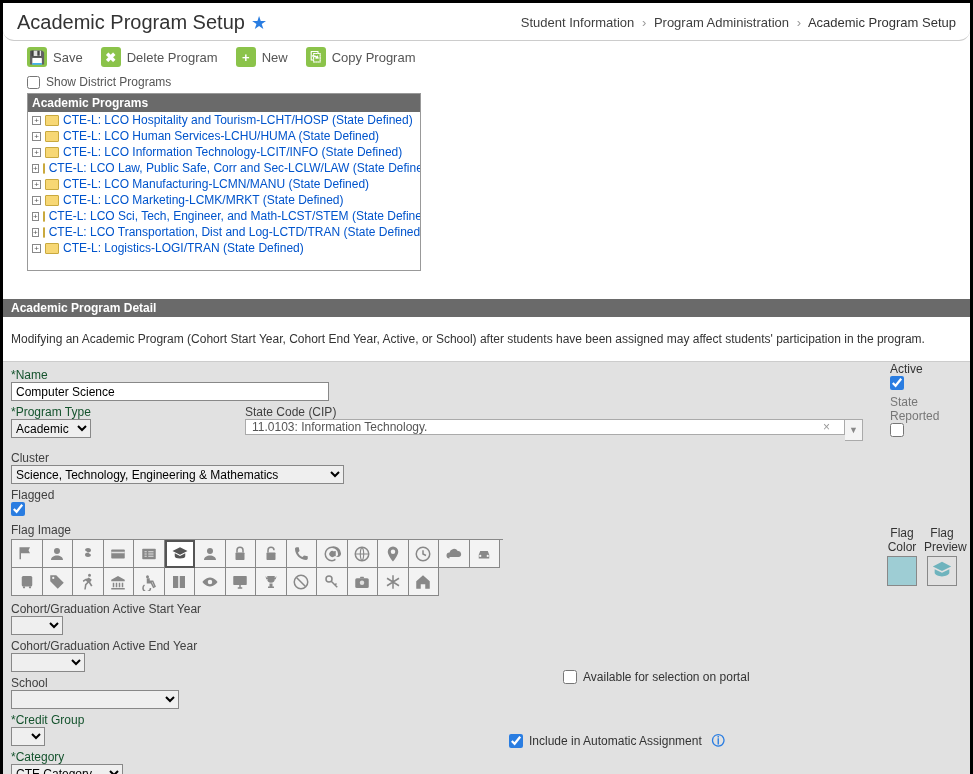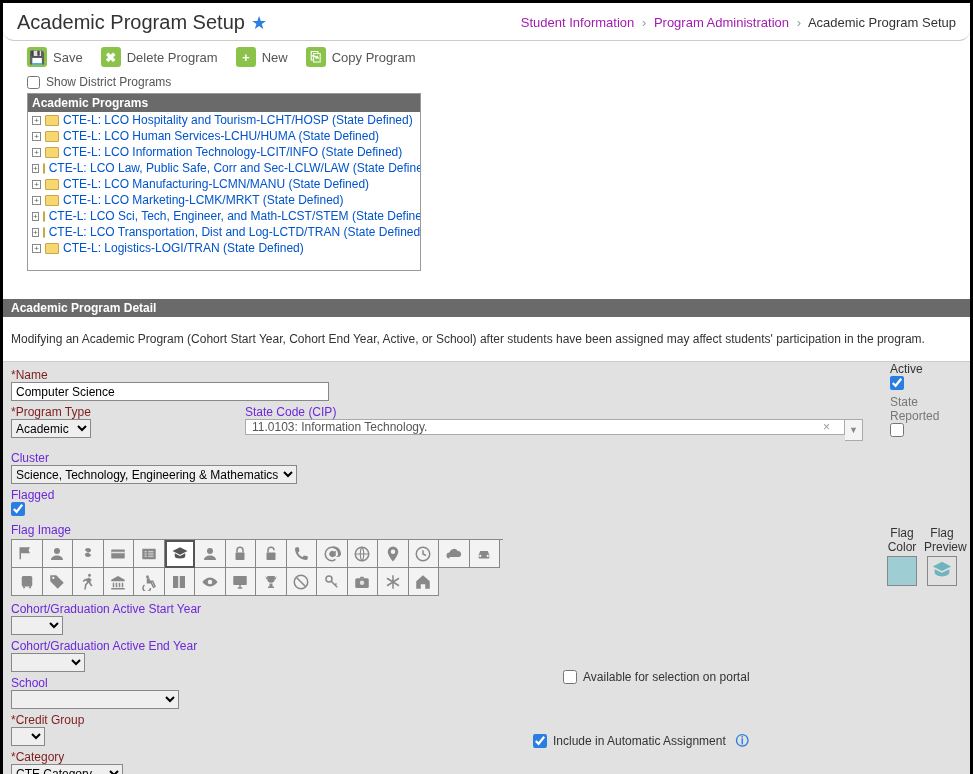--- a/index.html
+++ b/index.html
@@ -1,21 +1,21 @@
 <!DOCTYPE html>
 <html><head>
   <meta charset="utf-8">
   <style>
     * { box-sizing: border-box; margin: 0; padding: 0; font-family: Arial, Helvetica, sans-serif; }
     body { background: #fff; font-size: 12px; color: #333; width: 973px; border: 3px solid #000; }
     .header { display: flex; align-items: center; padding: 8px 14px 6px; border-bottom: 1px solid #ccc; border-radius: 11px; }
     .header h1 { font-size: 20px; font-weight: 400; color: #333; }
     .star { color: #2a7de1; font-size: 18px; margin-left: 6px; }
     .breadcrumb { margin-left: auto; font-size: 13px; }
-    .breadcrumb a { color: #a21caf; text-decoration: none; }
+    .breadcrumb a { color: #404040; text-decoration: none; }
     .breadcrumb .sep { color: #999; margin: 0 4px; }
     .breadcrumb .current { color: #333; }
     .toolbar { display: flex; align-items: center; gap: 18px; padding: 6px 14px 6px 24px; }
     .tbtn { display: flex; align-items: center; gap: 6px; cursor: pointer; color: #555; font-size: 13px; }
     .tbtn .ic { width: 20px; height: 20px; background: #8bc34a; border-radius: 3px; display: flex; align-items: center; justify-content: center; color: #fff; font-size: 13px; font-weight: bold; }
     .district-row { padding: 2px 14px 4px 24px; display: flex; align-items: center; gap: 6px; color: #555; font-size: 12px; }
     .district-row input { width: 13px; height: 13px; }
     .tree-panel { margin: 0 0 0 24px; width: 394px; border: 1px solid #999; }
     .tree-head { background: #6a6a6a; color: #fff; font-size: 12px; font-weight: bold; padding: 2px 4px; }
     .tree-body { height: 158px; overflow: auto; background: #fff; font-size: 12px; position: relative; }
@@ -23,50 +23,50 @@
     .tree-body::-webkit-scrollbar-track { background: #f0f0f0; }
     .tree-body::-webkit-scrollbar-thumb { background: #c0c0c0; }
     .tree-row { display: flex; align-items: center; gap: 4px; padding: 1px 4px; white-space: nowrap; }
     .tree-row .ex { width: 9px; height: 9px; border: 1px solid #888; font-size: 8px; line-height: 7px; text-align: center; color: #555; }
     .tree-row .fold { width: 14px; height: 11px; background: #f7d774; border: 1px solid #c9a93e; border-radius: 1px; }
     .tree-row a { color: #0054cc; text-decoration: none; }
     .detail { margin-top: 28px; }
     .detail-head { background: #6a6a6a; color: #fff; font-size: 12px; font-weight: bold; padding: 2px 8px; }
     .warn { padding: 15px 8px; font-size: 12px; background: #fff; border-bottom: 1px solid #ccc; }
     .form { background: #e1e1e1; padding: 6px 8px 30px; position: relative; }
-    .lbl { font-size: 12px; color: #6d28d9; }
-    .req { color: #7f1d1d; }
+    .lbl { font-size: 12px; color: #404040; }
+    .req { color: #14532d; }
     .row { margin-bottom: 4px; }
     .name-in { width: 318px; height: 19px; border: 1px solid #888; padding: 0 4px; font-size: 12px; }
     .row2 { display: flex; gap: 0; align-items: flex-start; }
     .col-ptype { width: 234px; }
     .col-state { flex: 1; padding-right: 8px; }
     .col-active { position: absolute; right: 10px; top: 0; width: 70px; font-size: 12px; }
     select { border: 1px solid #888; font-size: 12px; height: 19px; }
     .state-in { width: 600px; height: 16px; border: 1px solid #aaa; background: #fff; display: flex; align-items: center; padding: 0 6px; font-size: 12px; color: #555; position: relative; }
     .state-in .clr { margin-left: auto; color: #999; cursor: pointer; padding-right: 8px; }
     .state-dd { width: 18px; height: 22px; border: 1px solid #aaa; border-left: none; background: #f4f4f4; display: flex; align-items: center; justify-content: center; color: #888; font-size: 9px; }
     .state-wrap { display: flex; }
-    .cluster-sel { width: 286px; }
+    .cluster-sel { width: 333px; }
     .chk { width: 14px; height: 14px; accent-color: #2a7de1; }
     .flag-grid { display: flex; flex-wrap: wrap; width: 492px; border-top: 1px solid #888; border-left: 1px solid #888; margin-top: 2px; }
     .flag-cell { width: 30.5px; height: 28px; border-right: 1px solid #888; border-bottom: 1px solid #888; display: flex; align-items: center; justify-content: center; background: #f3f3f3; cursor: pointer; }
     .flag-cell.sel { background: #fff; border: 2px solid #555; }
     .flag-cell svg { fill: #888; }
     .flag-cell.sel svg { fill: #555; }
     .right-flag { position: absolute; right: 10px; top: 164px; display: flex; gap: 4px; font-size: 12px; }
     .right-flag .col { width: 36px; text-align: center; }
     .right-flag .swatch { width: 30px; height: 30px; border: 1px solid #888; margin: 2px auto 0; display: flex; align-items: center; justify-content: center; }
     .sc { color: #6eb3bd; }
     .sc svg { fill: #6eb3bd; }
     .small-sel { width: 52px; }
     .school-sel { width: 168px; }
     .cat-sel { width: 112px; }
     .portal-row { display: flex; align-items: center; gap: 6px; position: absolute; left: 560px; top: 308px; }
-    .inc-row { display: flex; align-items: center; gap: 6px; position: absolute; left: 530px; top: 370px; }
+    .inc-row { display: flex; align-items: center; gap: 6px; position: absolute; left: 506px; top: 370px; }
     .inc-row .chk { accent-color: #2a7de1; }
     .info-ic { color: #2a7de1; font-weight: bold; font-size: 13px; margin-left: 4px; }
     .fc-swatch { background: #9ecdd4; }
   </style>
 </head>
 <body>
 
 <div class="header">
   <h1>Academic Program Setup</h1>
   <span class="star">★</span>

